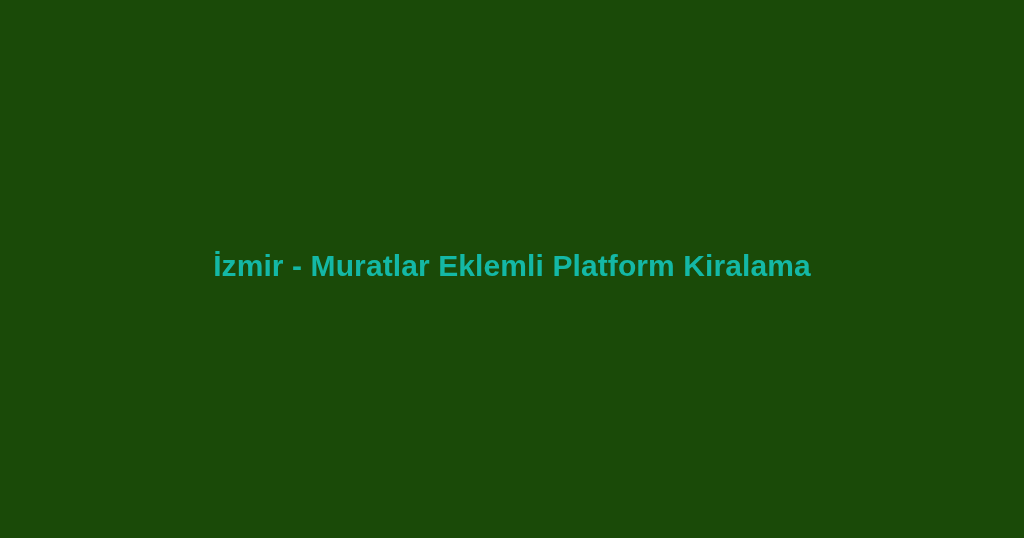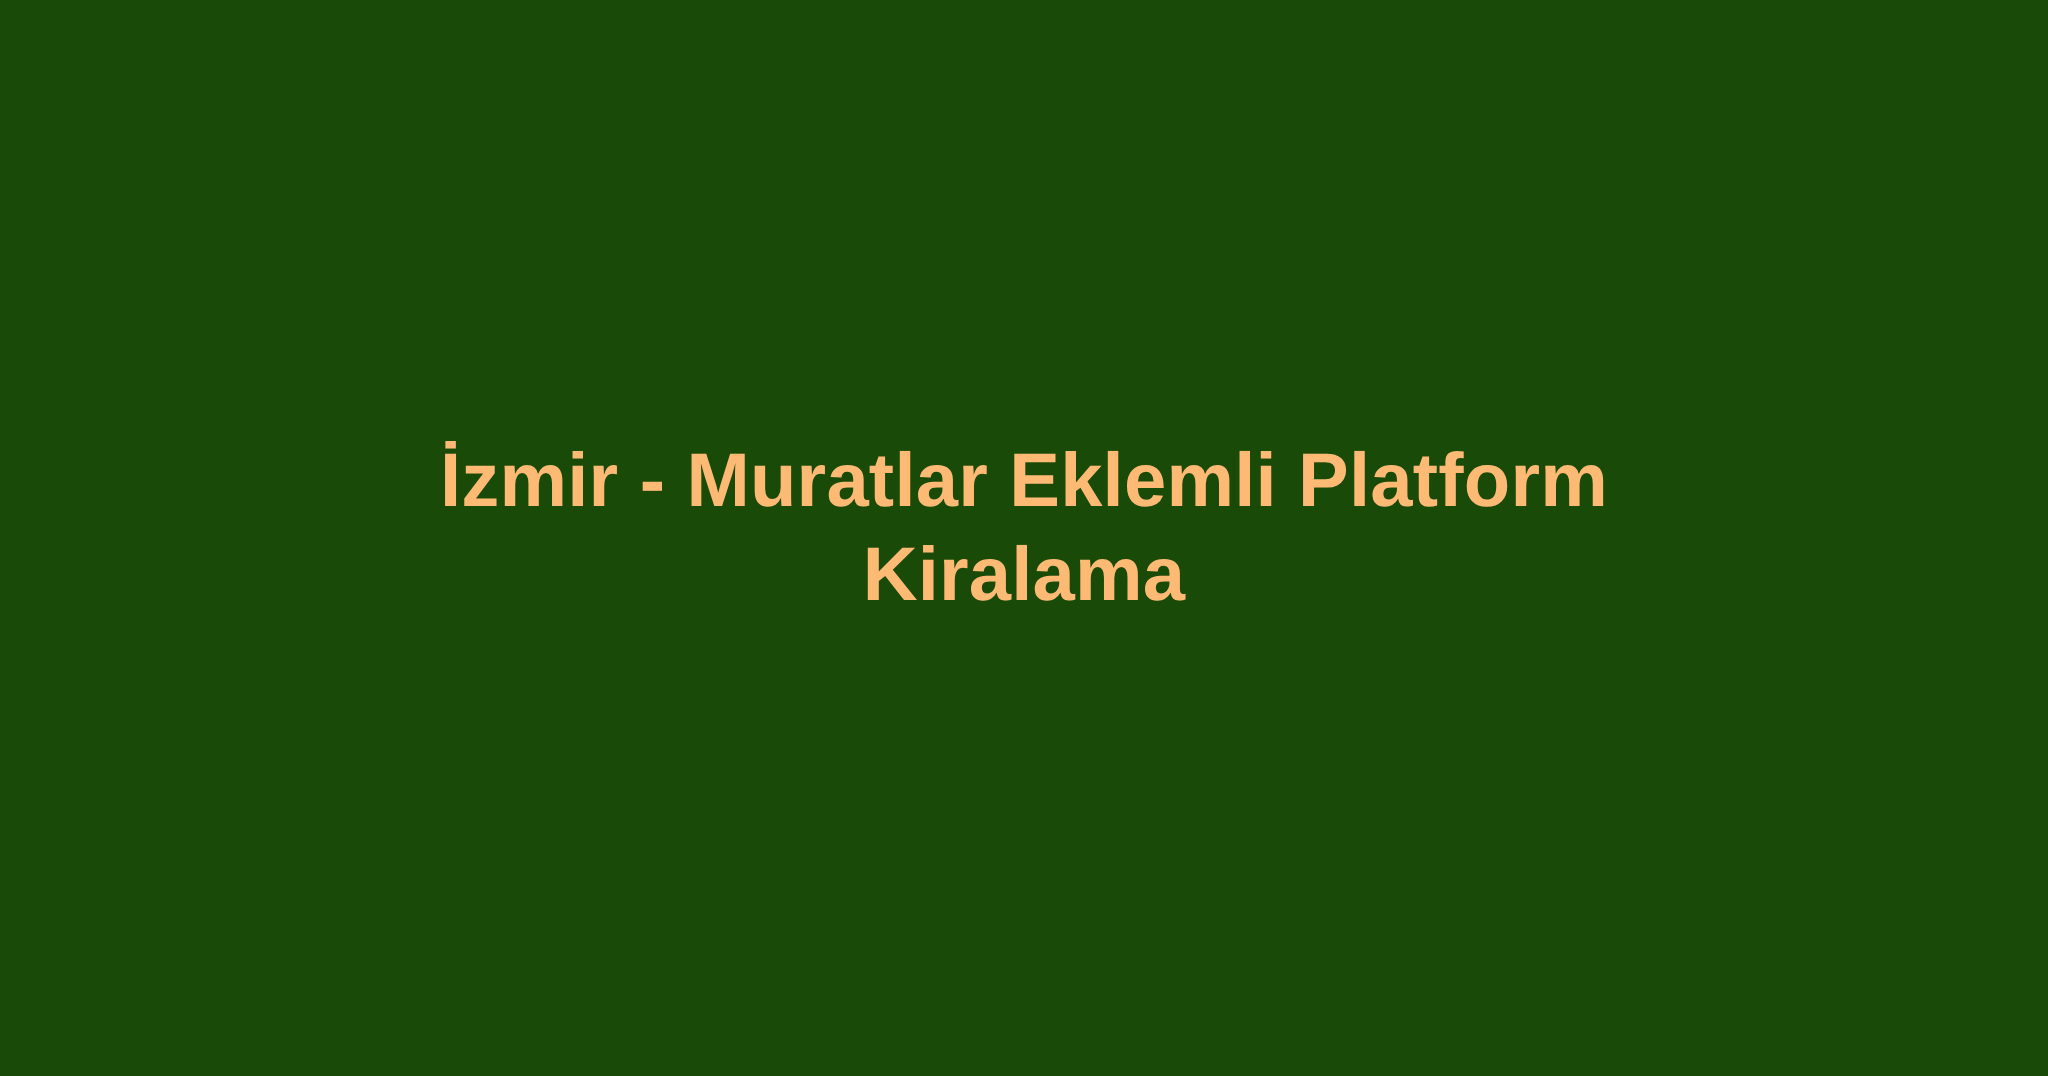--- a/index.html
+++ b/index.html
@@ -34,25 +34,25 @@
     justify-content: center;
     
     transform: translateY(-4px);
   }
 
   .card-title {
     margin: 0;
     padding: 0;
     max-width: 724px;
     font-family: "Liberation Sans", "DejaVu Sans", sans-serif;
-    font-size: 38px;
+    font-size: 30px;
     font-weight: bold;
     line-height: 47px;
     letter-spacing: 0.1px;
-    color: #fdba74;
+    color: #14b8a6;
     text-align: center;
     word-wrap: break-word;
     overflow-wrap: break-word;
   }
 </style>
 </head>
 <body>
 
 <div class="og-card">
   <div class="card-inner">

